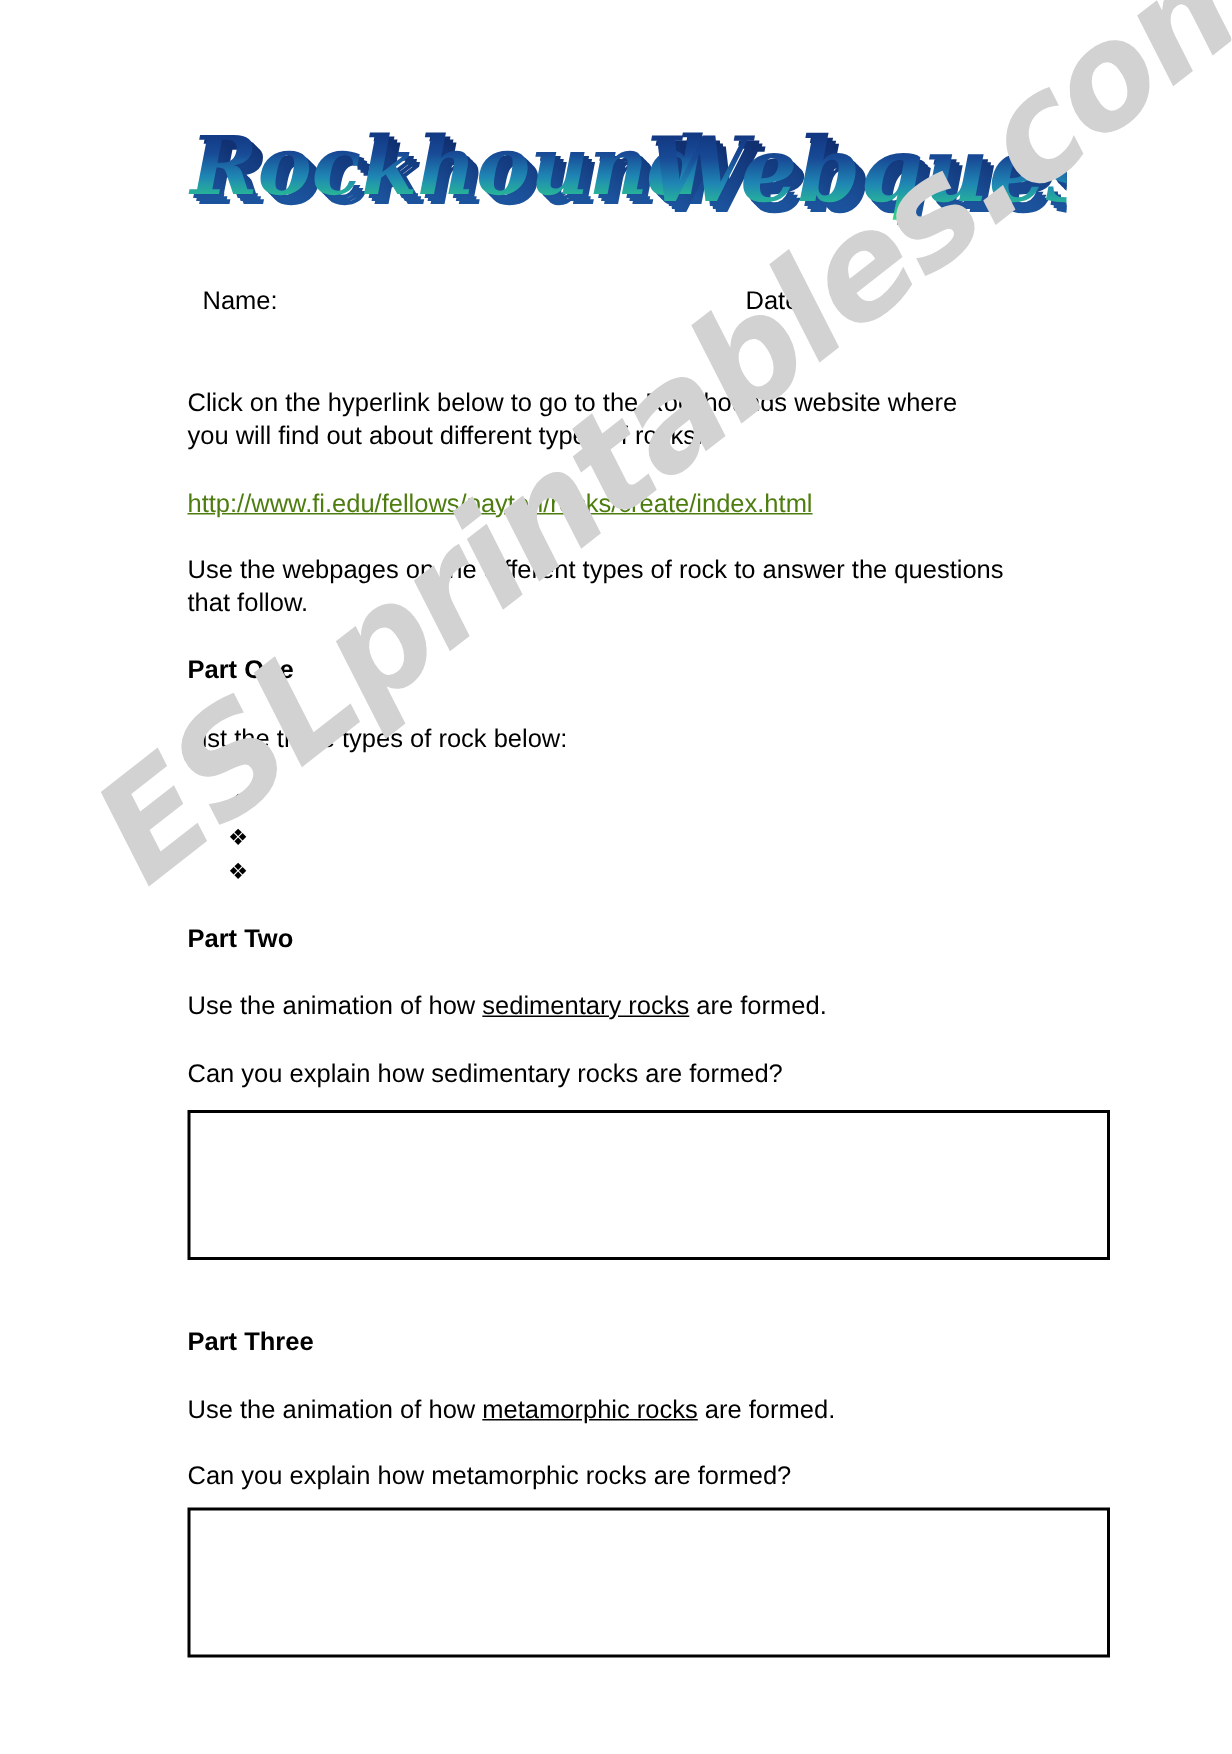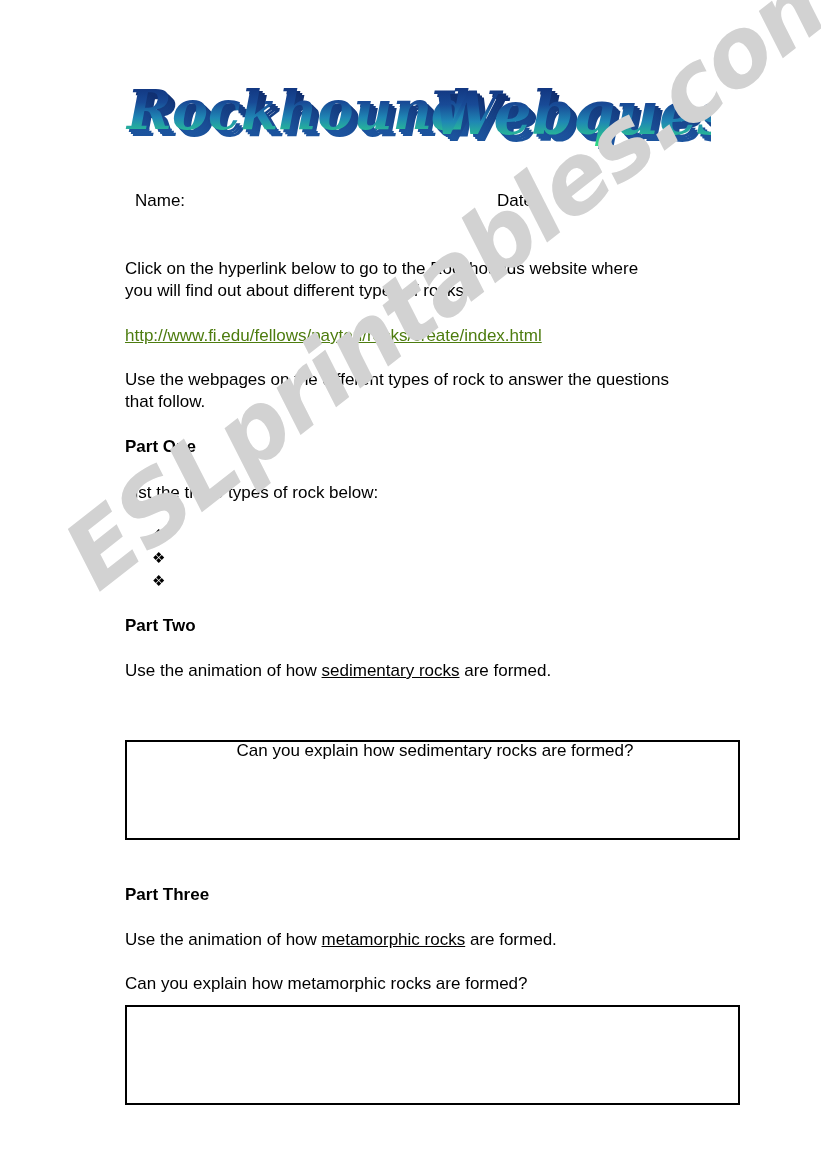--- a/index.html
+++ b/index.html
@@ -100,21 +100,21 @@
     font-size: 17px;
     line-height: 22px;
     font-weight: bold;
   }
   .heading-one   { top: 436px; }
   .heading-two   { top: 615px; }
   .heading-three { top: 884px; }
 
   .para-list  { top: 482px; }
   .para-q2a   { top: 660px; }
-  .para-q2b   { top: 740px; text-align: center; }
+  .para-q2b   { top: 705px; }
   .para-q3a   { top: 929px; }
   .para-q3b   { top: 973px; }
 
   .weblink {
     color: #4d7c0f;
     text-decoration: underline;
   }
   .inline-underline {
     text-decoration: underline;
     margin-top: 24px;

